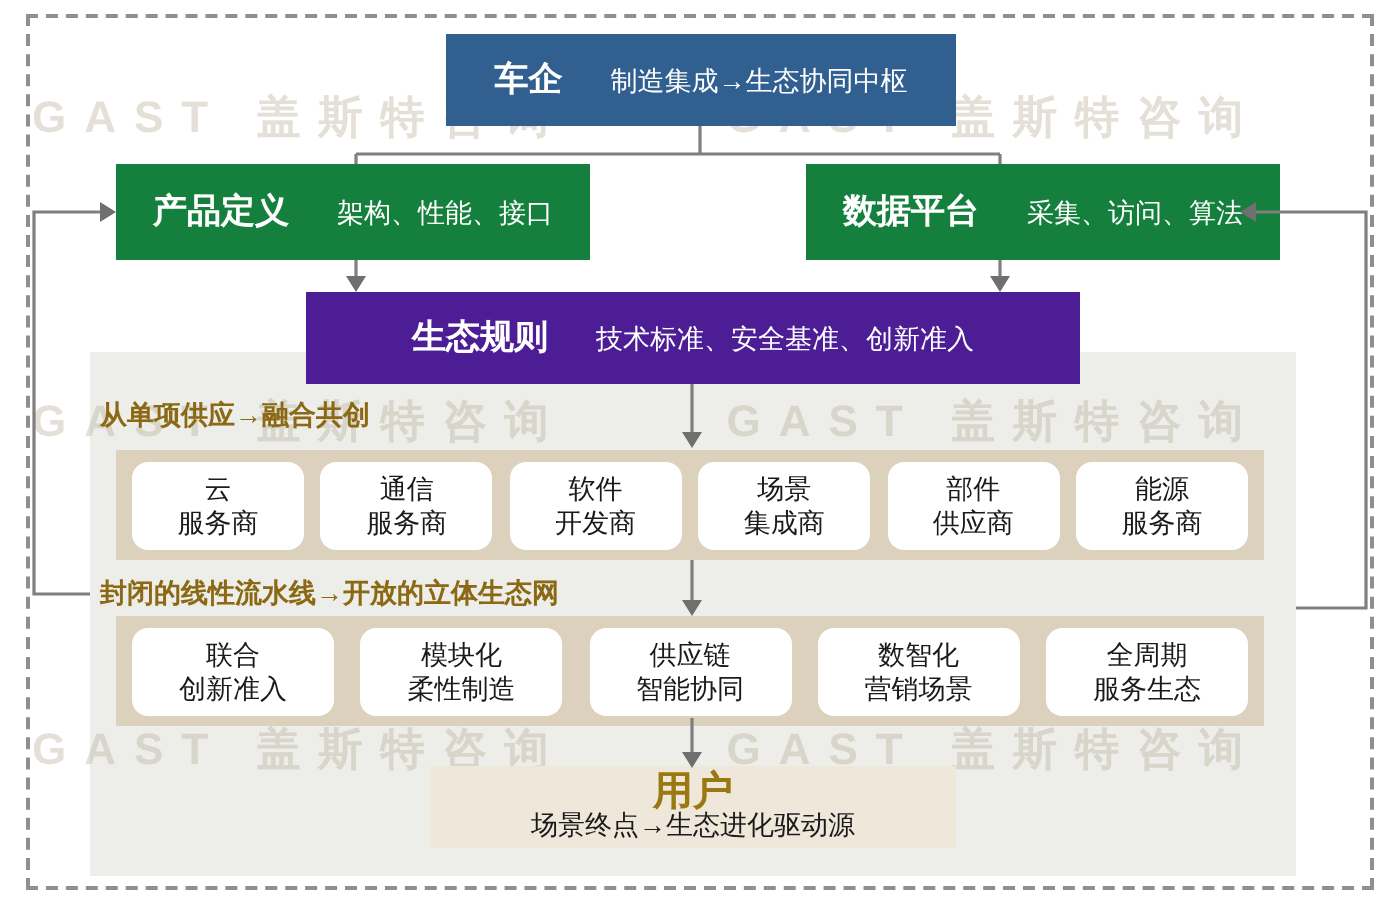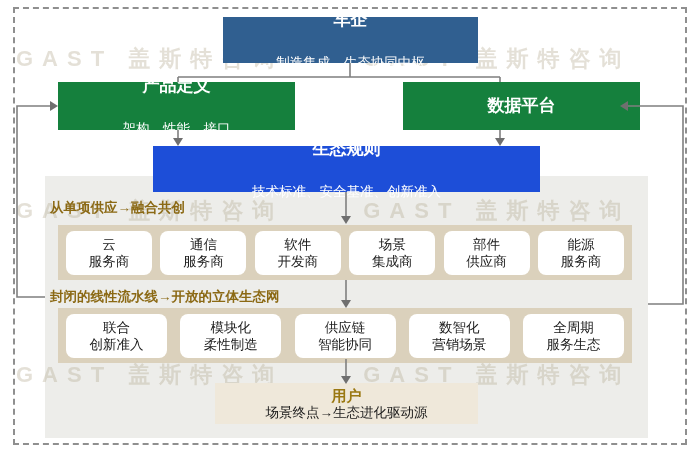--- a/index.html
+++ b/index.html
@@ -16,28 +16,28 @@
   
   .wm-row{
     position:absolute;left:16px;right:0;height:32px;display:flex;gap:80px;
     z-index:1;pointer-events:none;white-space:nowrap;
   }
   .wm-row span{
     font-size:22px;font-weight:700;letter-spacing:9px;color:#b3a98f;opacity:.35;
   }
   
   .node{
-    position:absolute;z-index:2;display:flex;flex-direction:column;
+    position:absolute;z-index:2;display:flex;flex-direction:row;
     align-items:center;justify-content:center;text-align:center;color:#fff;gap:24px;
   }
   .node .t{font-size:17px;font-weight:700;line-height:20px;}
   .node .s{font-size:13.5px;line-height:17px;}
   .blue{background:#305F90;}
   .teal{background:#15803d;}
-  .brown{background:#1d4ed8;align-items:center;}
+  .brown{background:#4c1d95;align-items:center;}
   .panel-gray{
     position:absolute;left:45px;top:176px;width:603px;height:262px;
     background:#EDEDEA;z-index:0;
   }
   .sec-label{
     position:absolute;z-index:2;font-size:13.5px;font-weight:700;color:#8B6914;
     white-space:nowrap;
   }
   .beige{
     position:absolute;left:58px;width:574px;height:55px;background:#DBD1BC;
@@ -49,21 +49,21 @@
     flex-direction:column;align-items:center;justify-content:center;
     font-size:13.5px;line-height:17px;color:#1a1a1a;text-align:center;
   }
   .chip.w6{width:86px;}
   .chip.w5{width:101px;}
   .user-box{
     position:absolute;left:215px;top:383px;width:263px;height:41px;
     background:#EFE8DA;z-index:2;display:flex;flex-direction:column;
     align-items:center;justify-content:center;text-align:center;
   }
-  .user-box .t{font-size:15px;font-weight:700;color:#9A7812;line-height:18px;}
+  .user-box .t{font-size:20px;font-weight:700;color:#9A7812;line-height:18px;}
   .user-box .s{font-size:13.5px;color:#1a1a1a;line-height:16px;font-family:Liberation Serif, serif;}
   svg.connectors{position:absolute;left:0;top:0;z-index:3;pointer-events:none;}
 </style>
 </head>
 <body>
 
 <div class="frame"></div>
 
 <div class="wm-row" style="top:44px;">
   <span>GAST 盖斯特咨询</span>
@@ -85,20 +85,21 @@
   <div class="s">制造集成→生态协同中枢</div>
 </div>
 
 <div class="node teal" style="left:58px;top:82px;width:237px;height:48px;">
   <div class="t">产品定义</div>
   <div class="s">架构、性能、接口</div>
 </div>
 
 <div class="node teal" style="left:403px;top:82px;width:237px;height:48px;">
   <div class="t">数据平台</div>
+  <div class="s">采集、访问、算法</div>
 </div>
 
 <div class="node brown" style="left:153px;top:146px;width:387px;height:46px;">
   <div class="t">生态规则</div>
   <div class="s">技术标准、安全基准、创新准入</div>
 </div>
 
 <div class="sec-label" style="left:50px;top:199px;">从单项供应→融合共创</div>
 <div class="beige" style="top:225px;">
   <div class="chip w6">

